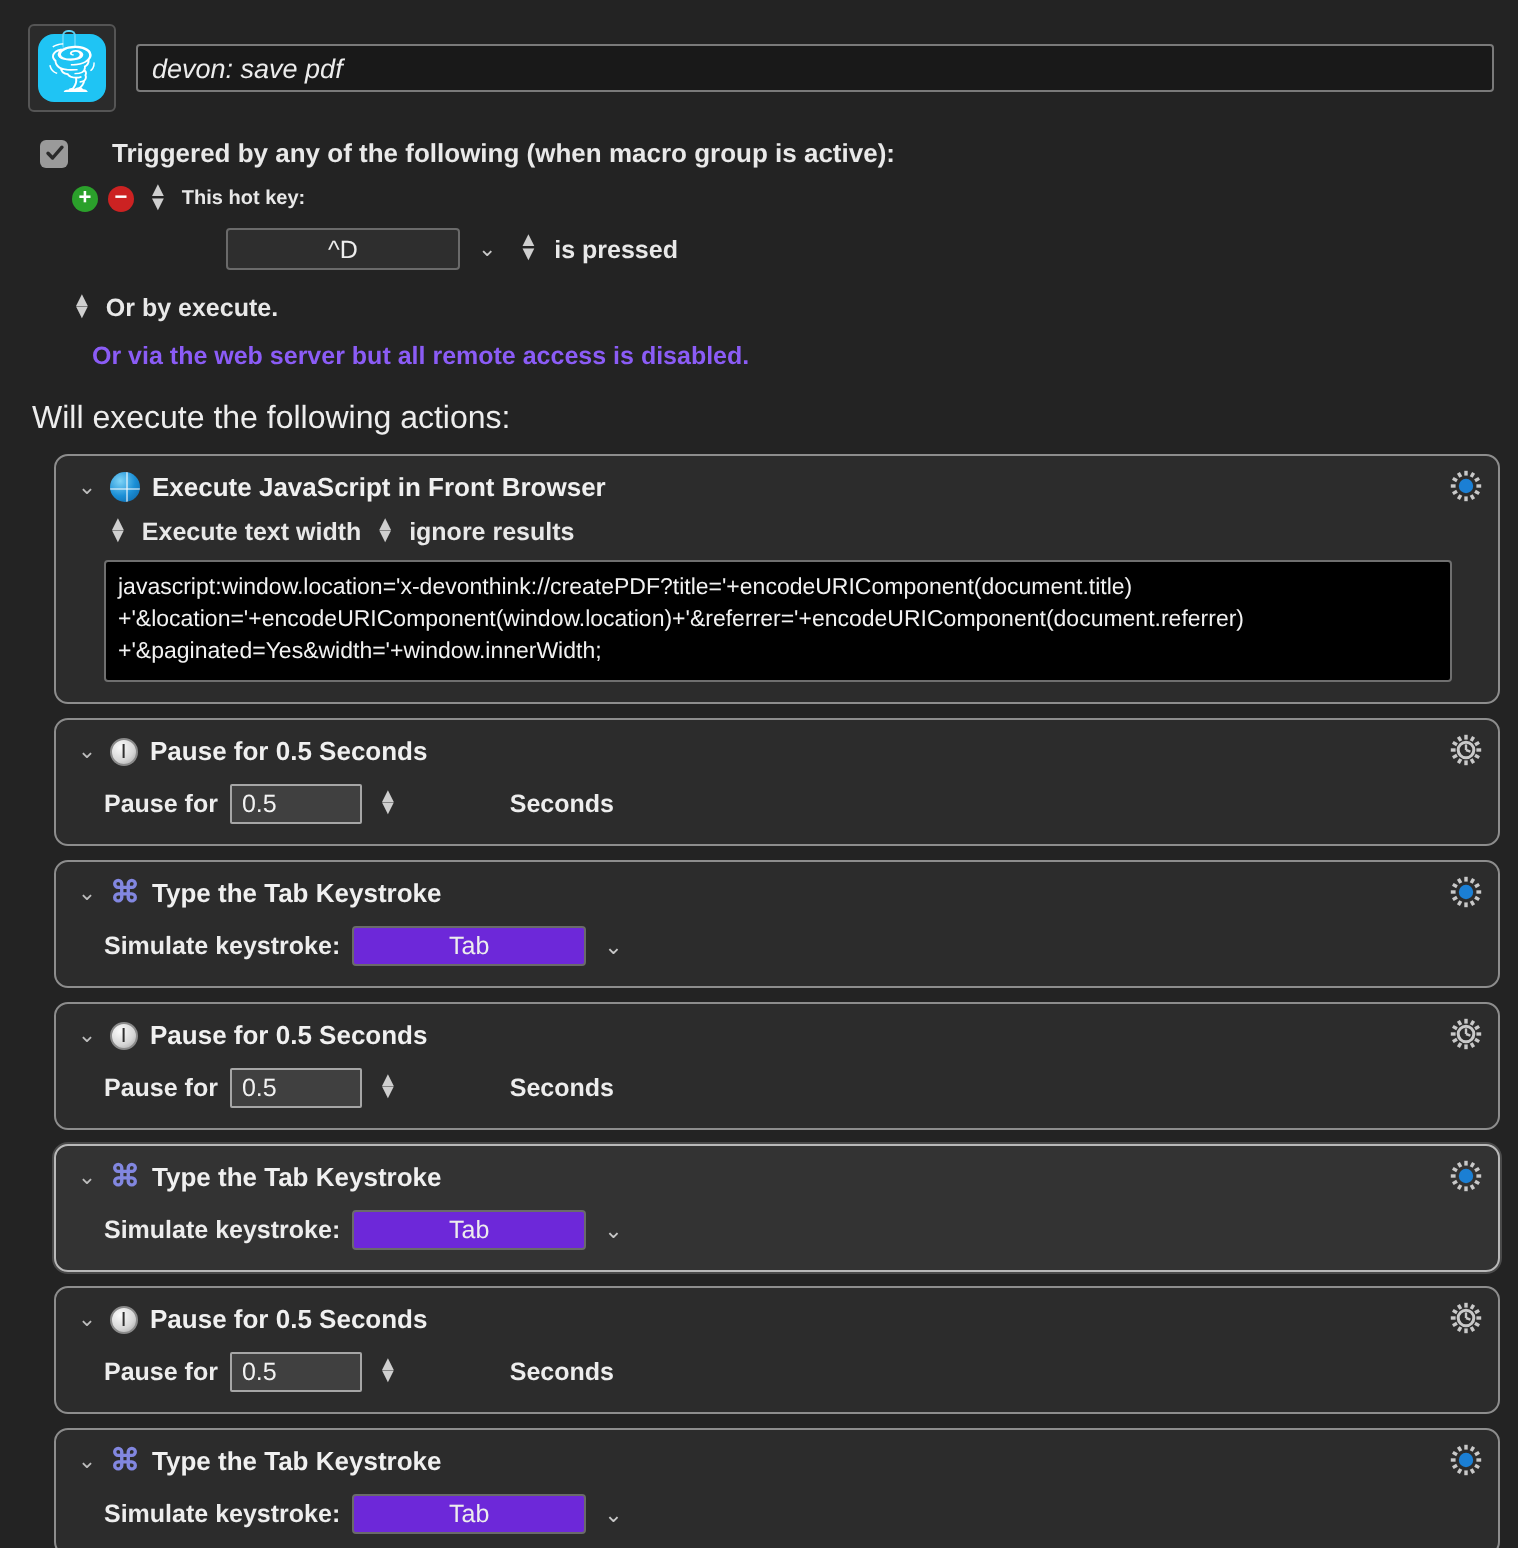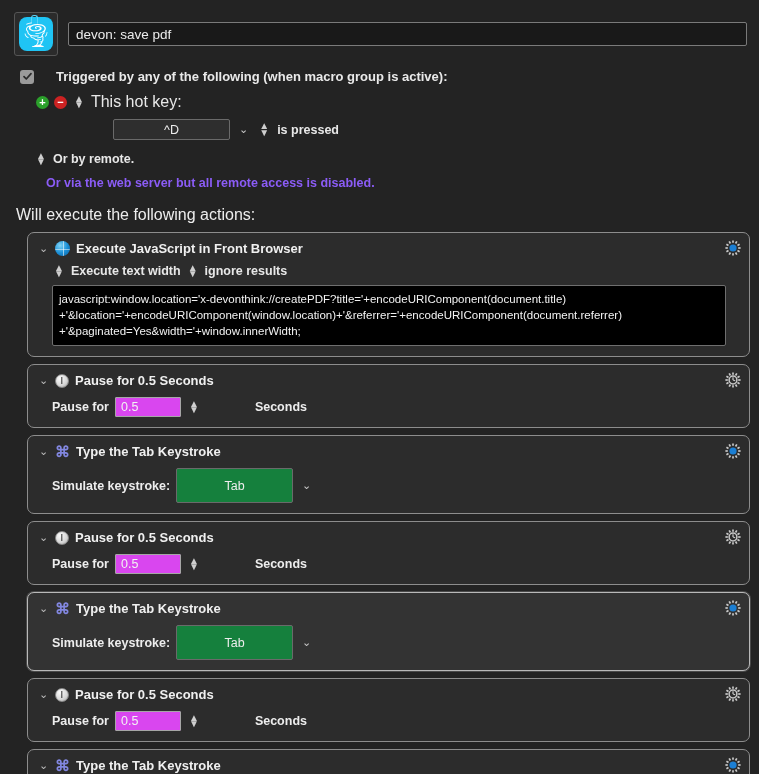--- a/index.html
+++ b/index.html
@@ -54,20 +54,21 @@
     flex: 1 1 auto;
     height: 24px;
     background: #191919;
     border: 1px solid #7a7a7a;
     border-radius: 2px;
     display: flex; align-items: center;
     padding: 0 7px;
     font-size: 13.5px;
     color: #ececec;
     margin-right: 2px;
+    font-style: italic;
   }
 
   
   .trigger-row {
     display: flex; align-items: center;
     gap: 22px;
     padding: 13px 0 0 20px;
   }
   .checkbox {
     width: 14px; height: 14px;
@@ -96,21 +97,21 @@
   .circ-del { background: #cc2222; }
   .stepper {
     display: inline-flex; flex-direction: column;
     align-items: center; justify-content: center;
     line-height: 0.62;
     font-size: 10px;
     color: #cfcfcf;
     flex: 0 0 auto;
     margin: 0 2px;
   }
-  .hk-label { font-size: 16px; font-weight: normal; }
+  .hk-label { font-size: 10px; font-weight: bold; }
 
   .hotkey-value-row {
     display: flex; align-items: center;
     gap: 6px;
     padding: 8px 0 0 113px;
   }
   .hk-field {
     width: 117px; height: 21px;
     background: #2e2e2e;
     border: 1px solid #6a6a6a;
@@ -219,30 +220,30 @@
     display: flex; align-items: center;
     gap: 6px;
     margin-top: 9px;
     padding-left: 14px;
   }
   .sub-label { font-size: 12.5px; font-weight: bold; color: #ededed; }
   .popup-label { font-size: 12.5px; font-weight: bold; color: #ededed; margin-left: 48px; }
 
   .num-field {
     width: 66px; height: 20px;
-    background: #d946ef;
+    background: #404040;
     border: 1px solid #a6a6a6;
     border-radius: 1px;
     display: flex; align-items: center;
     padding: 0 5px;
     font-size: 12.5px; color: #f2f2f2;
   }
   .key-field {
-    width: 117px; height: 35px;
-    background: #15803d;
+    width: 117px; height: 20px;
+    background: #6d28d9;
     border: 1px solid #6a6a6a;
     border-radius: 2px;
     display: flex; align-items: center; justify-content: center;
     font-size: 12.5px; color: #ededed;
   }
 
   .script-opts {
     display: flex; align-items: center;
     gap: 5px; margin-top: 8px; padding-left: 14px;
     font-size: 12.5px; font-weight: bold;
@@ -305,21 +306,21 @@
       <span>▼</span>
   </span>
   <span class="is-pressed">is pressed</span>
 </div>
 
 <div class="script-row">
   <span class="stepper">
     <span>▲</span>
       <span>▼</span>
   </span>
-  <span>Or by remote.</span>
+  <span>Or by execute.</span>
 </div>
 
 <div class="webserver-row">Or via the web server but all remote access is disabled.</div>
 
 <div class="will-exec">Will execute the following actions:</div>
 
 <div class="actions" id="actions-list">
     <div class="action">
       <span class="gear"><svg width="16" height="16" viewBox="0 0 16 16">
           <line x1="13.20" y1="8.00" x2="15.60" y2="8.00" stroke="#c9c9c9" stroke-width="1.7"></line>

